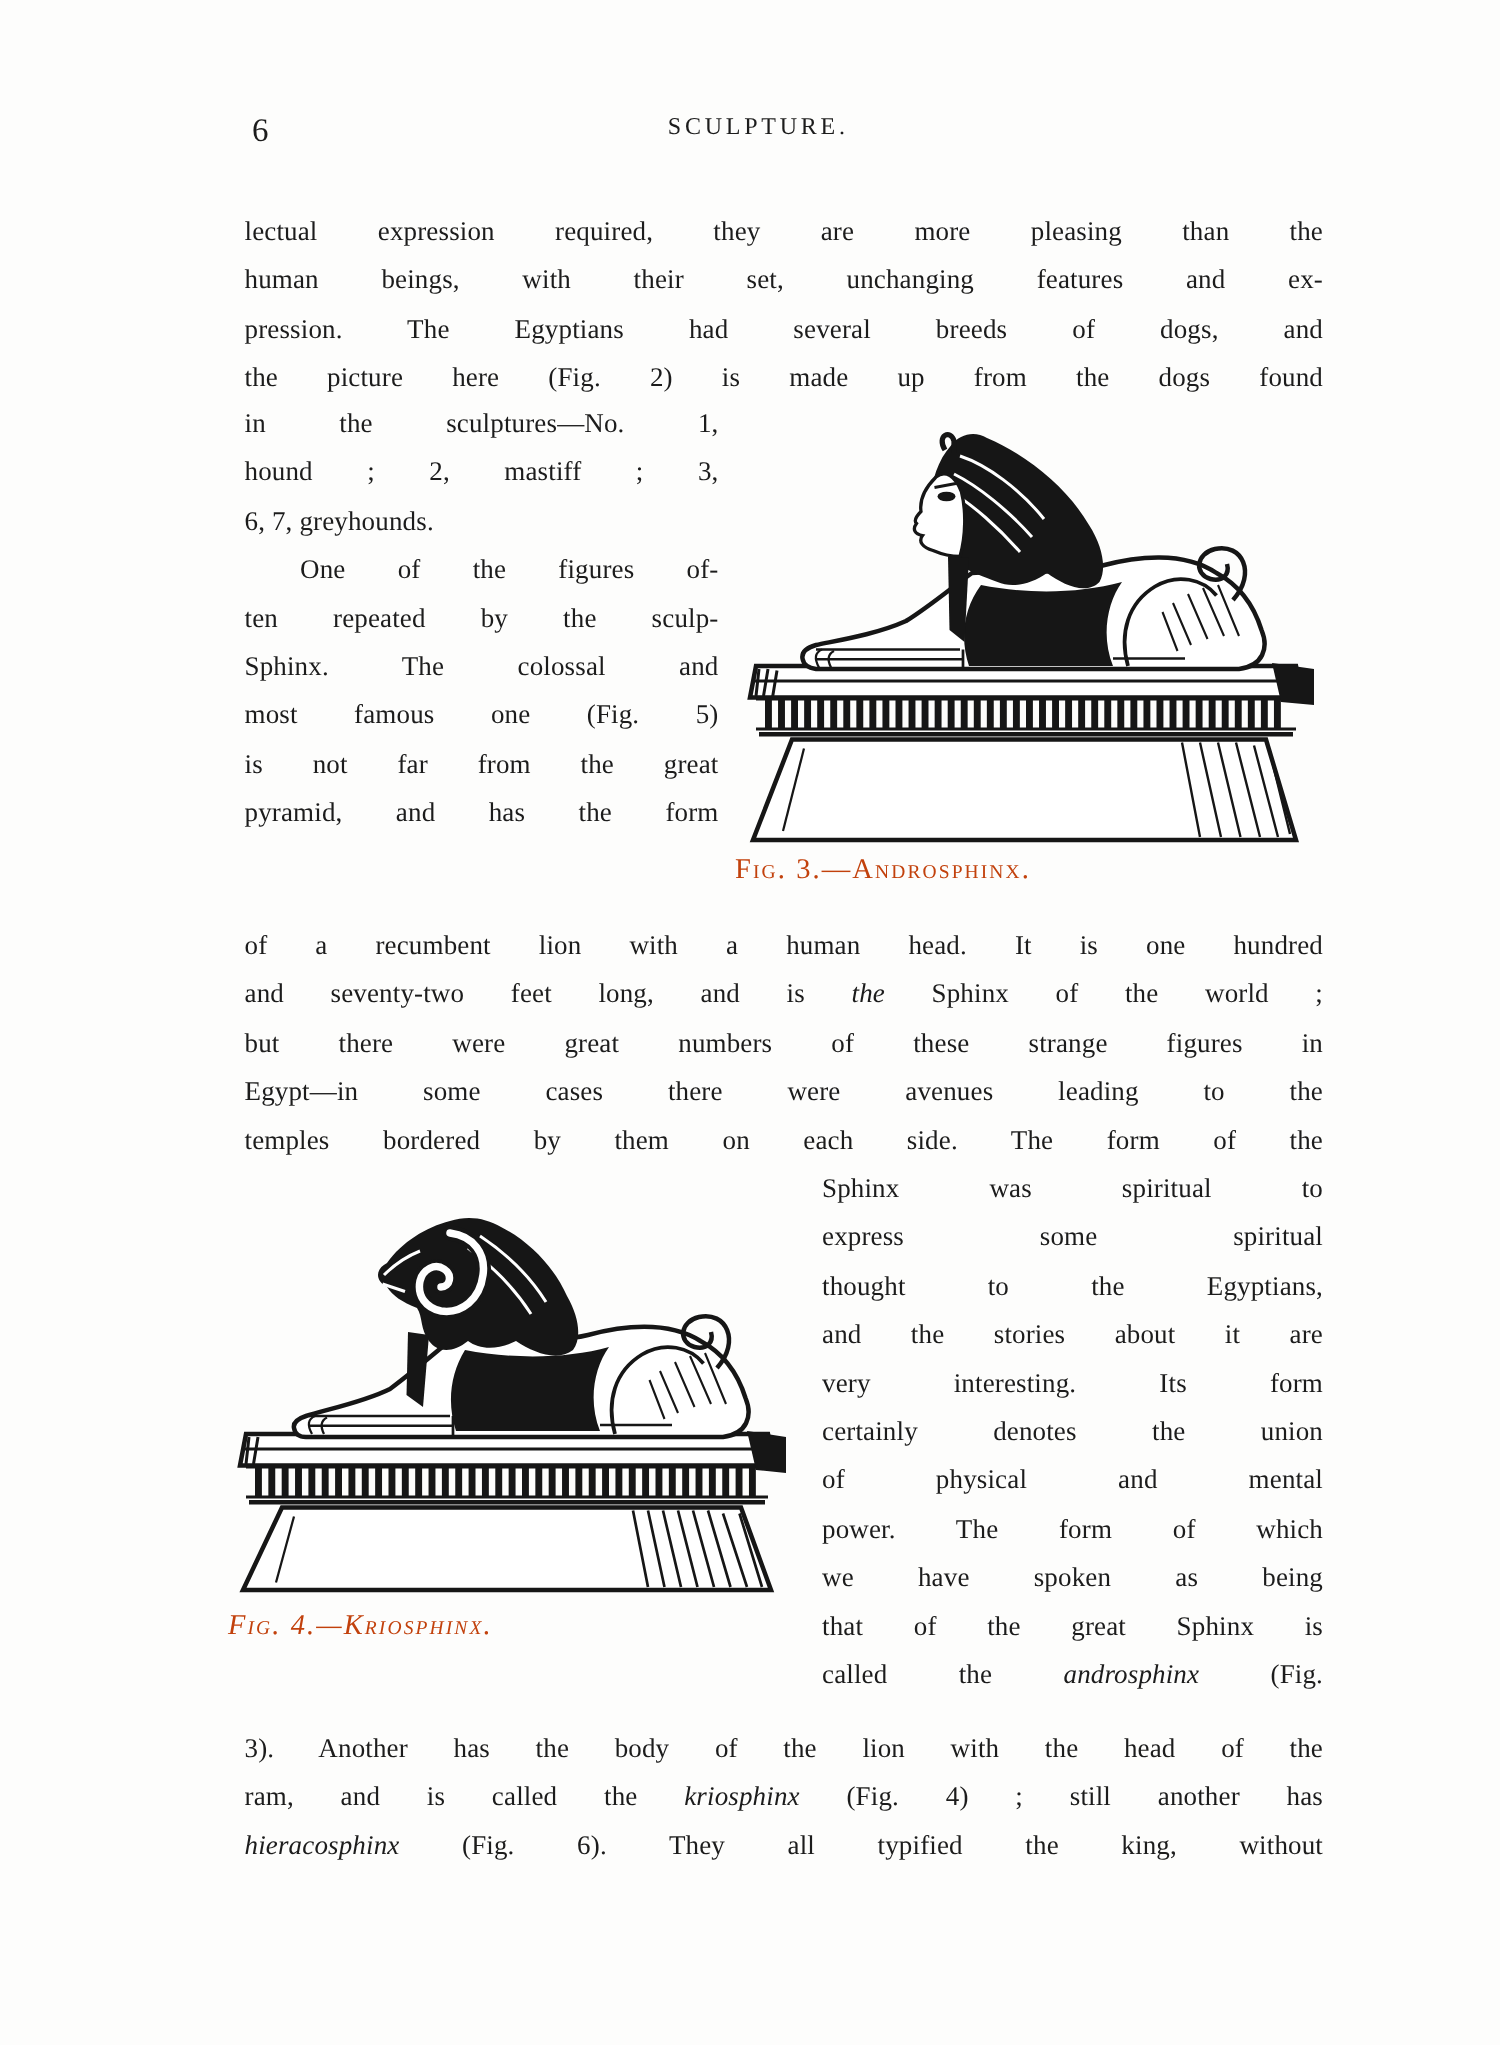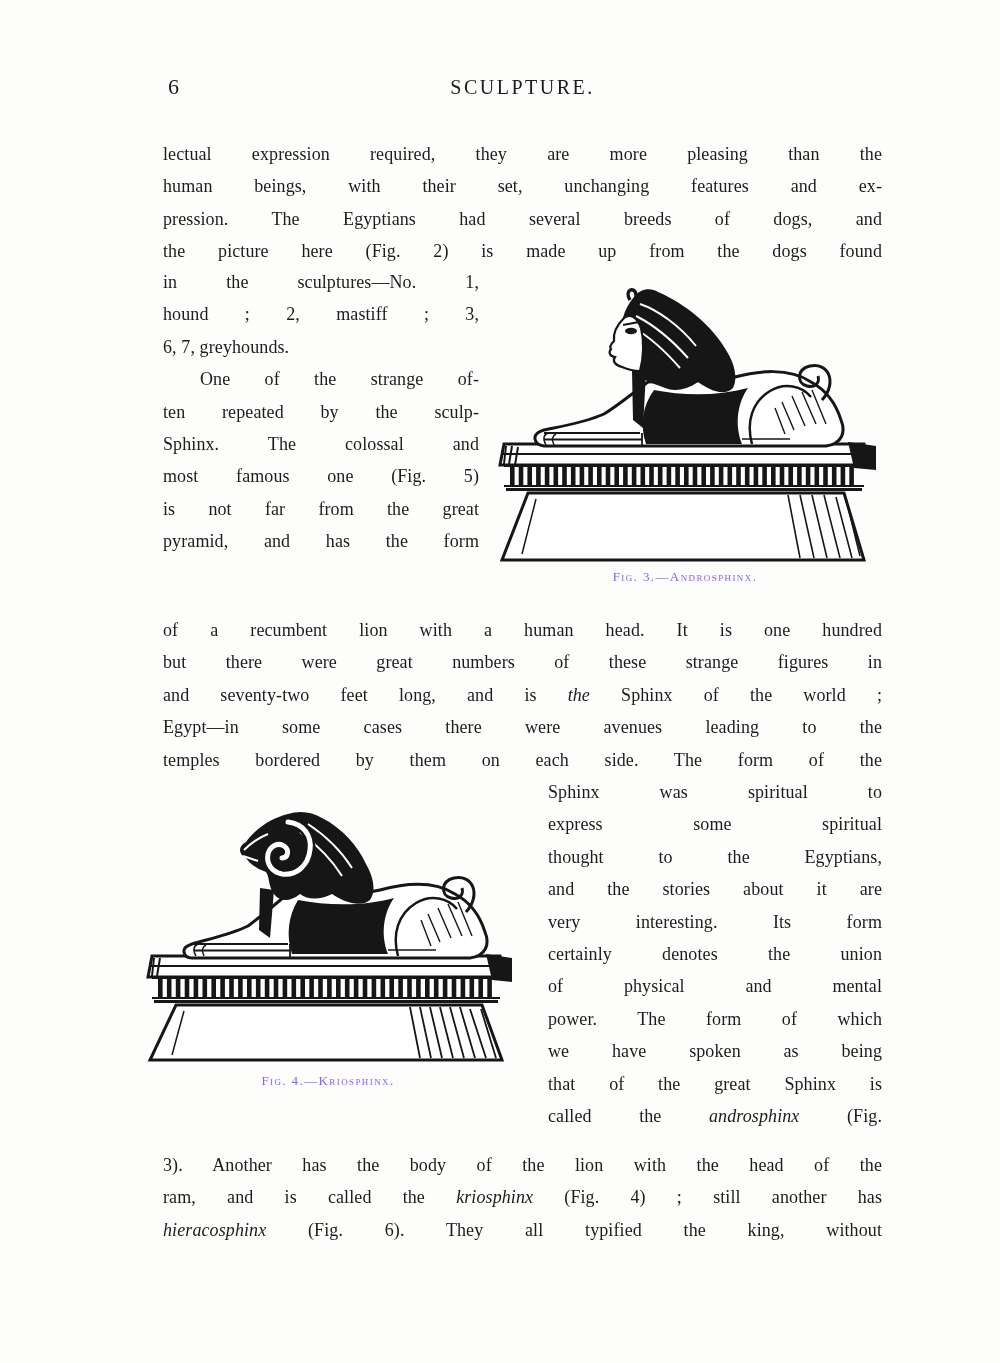--- a/index.html
+++ b/index.html
@@ -9,49 +9,48 @@
     background:#fdfdfc;
     color:#1c1c1c;
     font-family:"Liberation Serif","DejaVu Serif",serif;
     overflow:hidden;
   }
   .pageno{
     position:absolute;left:168px;top:74px;
     font-size:22px;
   }
   .running-head{
-    position:absolute;left:163px;top:76px;width:719px;
-    text-align:center;font-size:20px;letter-spacing:2.5px;
+    position:absolute;left:146px;top:76px;width:719px;
+    text-align:center;font-size:16px;letter-spacing:2.5px;
   }
   .tblock{position:absolute;font-size:18px;}
   .tline{
     line-height:32.4px;
     text-align:justify;text-align-last:justify;
     text-justify:inter-word;
     letter-spacing:0.1px;
     white-space:normal;
   }
   .tline.nj{text-align:left;text-align-last:left;font-family:Liberation Serif, serif;}
   .tline.ind{text-indent:37px;}
   .tline i{font-style:italic;}
   #blockA{left:163px;top:138px;width:719px;}
   #blockB{left:163px;top:266px;width:316px;}
   #blockC{left:163px;top:614px;width:719px;}
   #blockD{left:548px;top:776px;width:334px;}
   #blockE{left:163px;top:1121px;width:719px;margin-top:28px;}
   .figure{position:absolute;}
   #fig3{left:490px;top:284px;width:390px;}
-  #fig4{left:140px;top:798px;width:376px;}
+  #fig4{left:152px;top:798px;width:376px;font-style:italic;}
   .figure svg{display:block;}
   .fig-caption{
-    text-align:center;
     font-variant:small-caps;
-    font-size:13px;
+    font-size:19px;
     letter-spacing:1.4px;
-    color:#8b5cf6;
+    color:#c2410c;
   }
   #fig3 .fig-caption{margin-top:3px;}
   #fig4 .fig-caption{margin-top:9px;}
 </style>
 </head>
 <body>
 
 <div class="page">
 
   <div class="pageno">6</div>
@@ -60,31 +59,31 @@
   <div class="tblock" id="blockA">
       <div class="tline">lectual expression required, they are more pleasing than the</div>
       <div class="tline">human beings, with their set, unchanging features and ex-</div>
       <div class="tline">pression.  The Egyptians had several breeds of dogs, and</div>
       <div class="tline">the picture here (Fig. 2) is made up from the dogs found</div>
     </div>
   <div class="tblock" id="blockB">
       <div class="tline">in the sculptures—No. 1,</div>
       <div class="tline">hound ;  2,  mastiff ;  3,</div>
       <div class="tline nj">6, 7, greyhounds.</div>
-      <div class="tline ind">One of the strange of-</div>
+      <div class="tline ind">One of the figures of-</div>
       <div class="tline">ten repeated by the sculp-</div>
       <div class="tline">Sphinx.  The colossal and</div>
       <div class="tline">most famous one (Fig. 5)</div>
       <div class="tline">is not far from the great</div>
       <div class="tline">pyramid, and has the form</div>
     </div>
   <div class="tblock" id="blockC">
       <div class="tline">of a recumbent lion with a human head.  It is one hundred</div>
+      <div class="tline">and seventy-two feet long, and is <i>the</i> Sphinx of the world ;</div>
       <div class="tline">but there were great numbers of these strange figures in</div>
-      <div class="tline">and seventy-two feet long, and is <i>the</i> Sphinx of the world ;</div>
       <div class="tline">Egypt—in some cases there were avenues leading to the</div>
       <div class="tline">temples bordered by them on each side.  The form of the</div>
     </div>
   <div class="tblock" id="blockD">
       <div class="tline">Sphinx was spiritual to</div>
       <div class="tline">express some spiritual</div>
       <div class="tline">thought to the Egyptians,</div>
       <div class="tline">and the stories about it are</div>
       <div class="tline">very interesting.  Its form</div>
       <div class="tline">certainly denotes the union</div>

